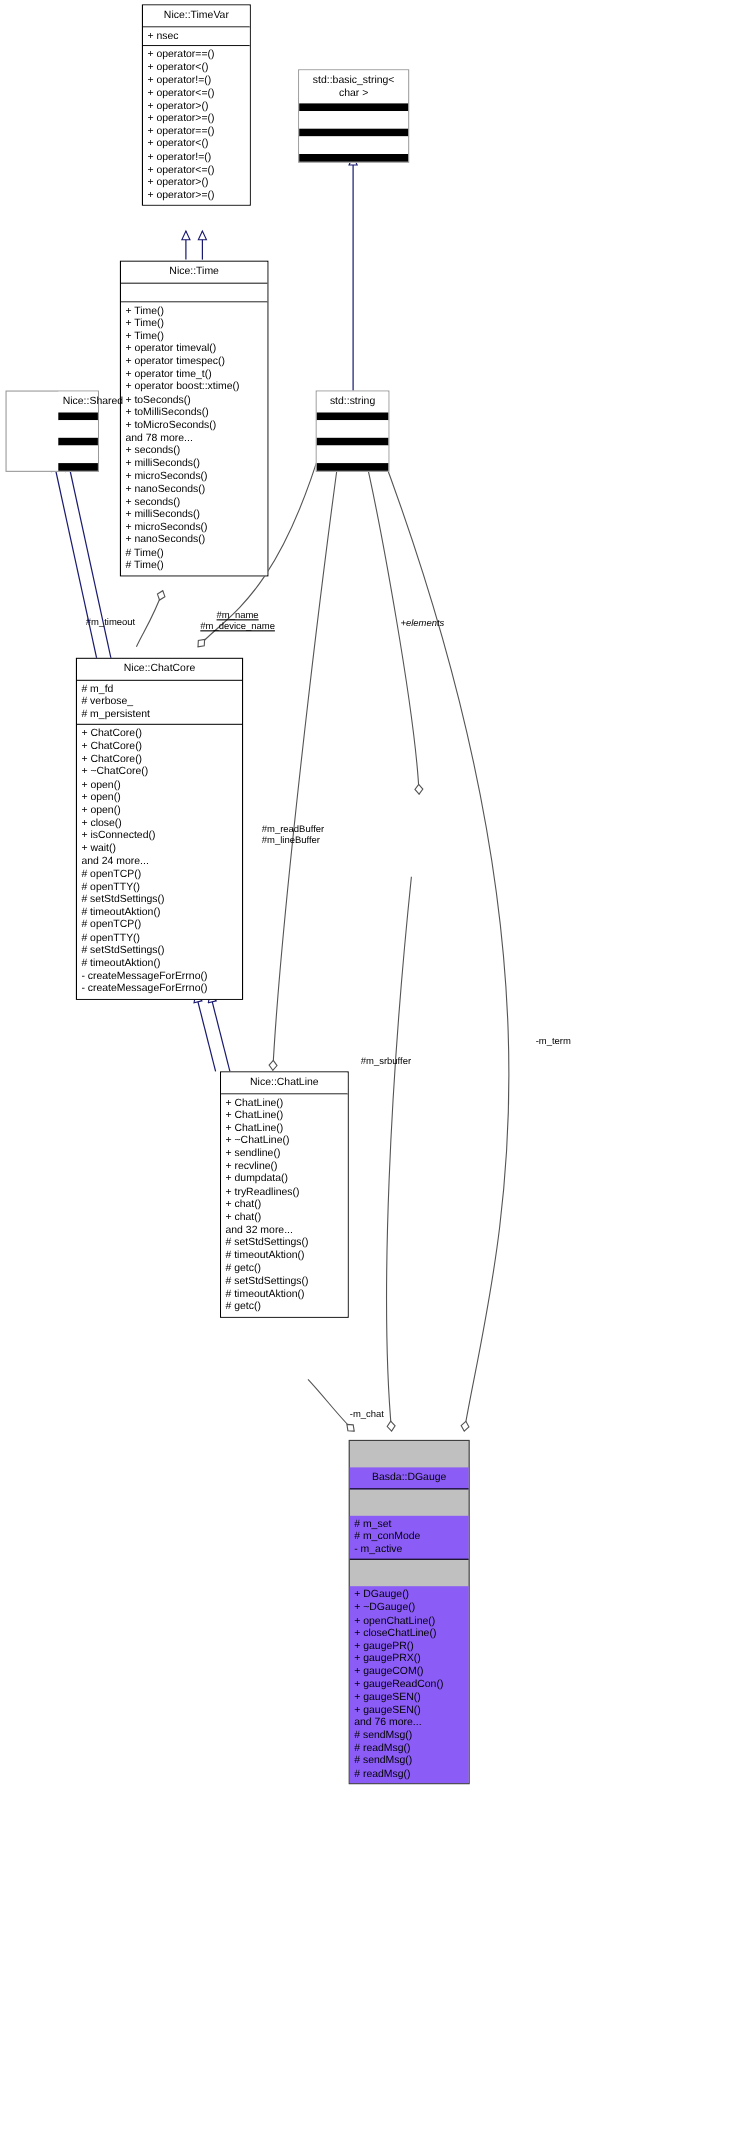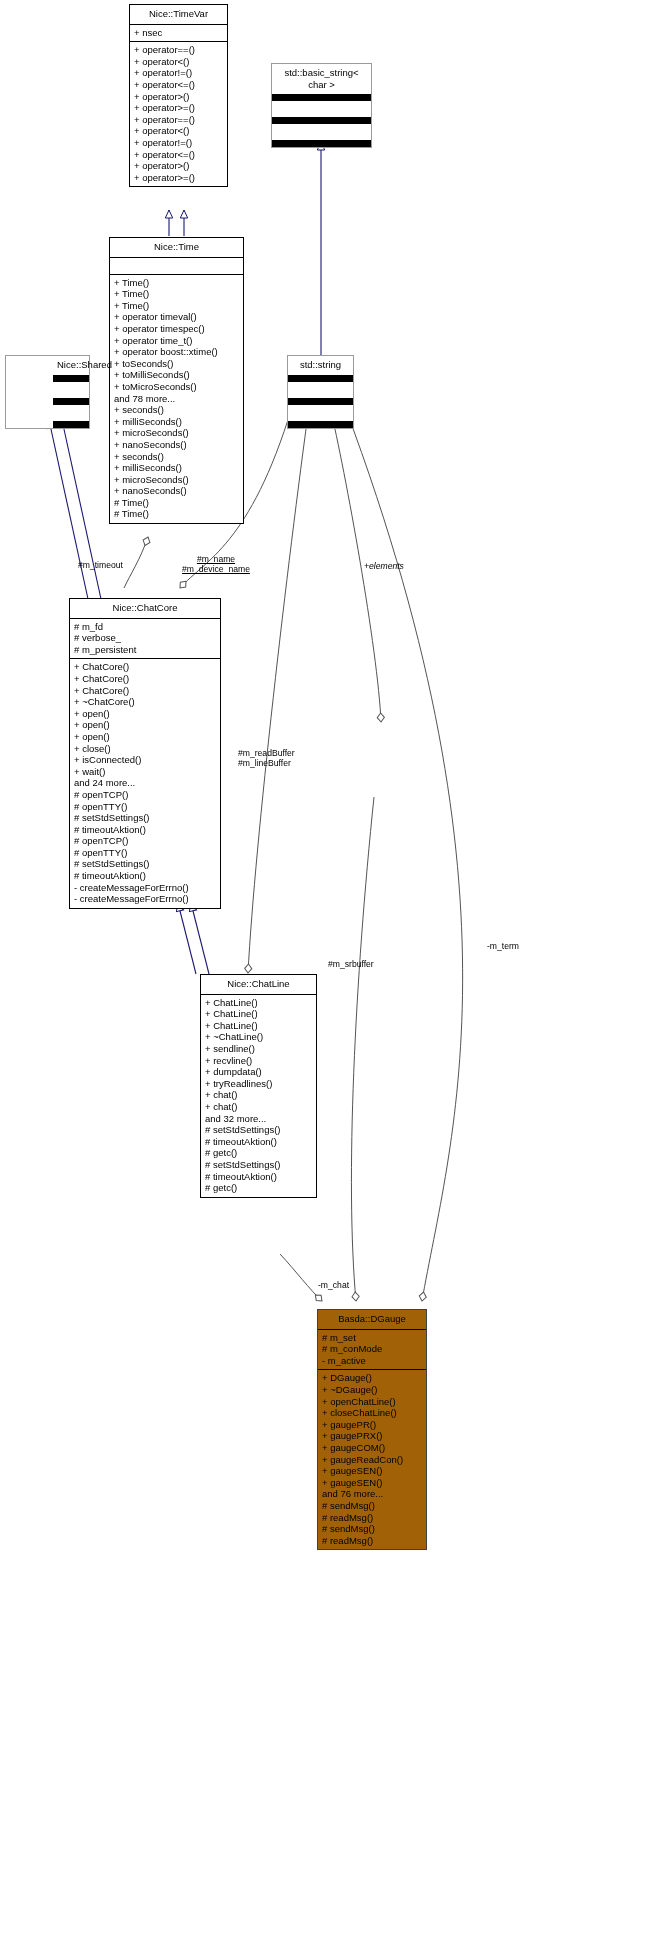--- a/index.html
+++ b/index.html
@@ -15,21 +15,21 @@
     position:absolute;
     background:#ffffff;
     border:1px solid #000000;
     box-sizing:border-box;
     font-size:9.5px;
     line-height:11.6px;
     color:#000000;
     z-index:5;
   }
   .node.gray{background:#c0c0c0;border:1px solid #404040;}
-  .node.gray .sect{background:#a16207;}
+  .node.gray .sect{background:#8b5cf6;margin-top:24px;}
   .node.light{border:1px solid #9a9a9a;}
 
   .sect{
     border-bottom:1px solid #000000;
     padding:2px 4px 3px 4px;
     background:#ffffff;
   }
   .node.light .sect{border-bottom:7px solid #000000;}
   .sect:last-child{border-bottom:none;}
   .title{

